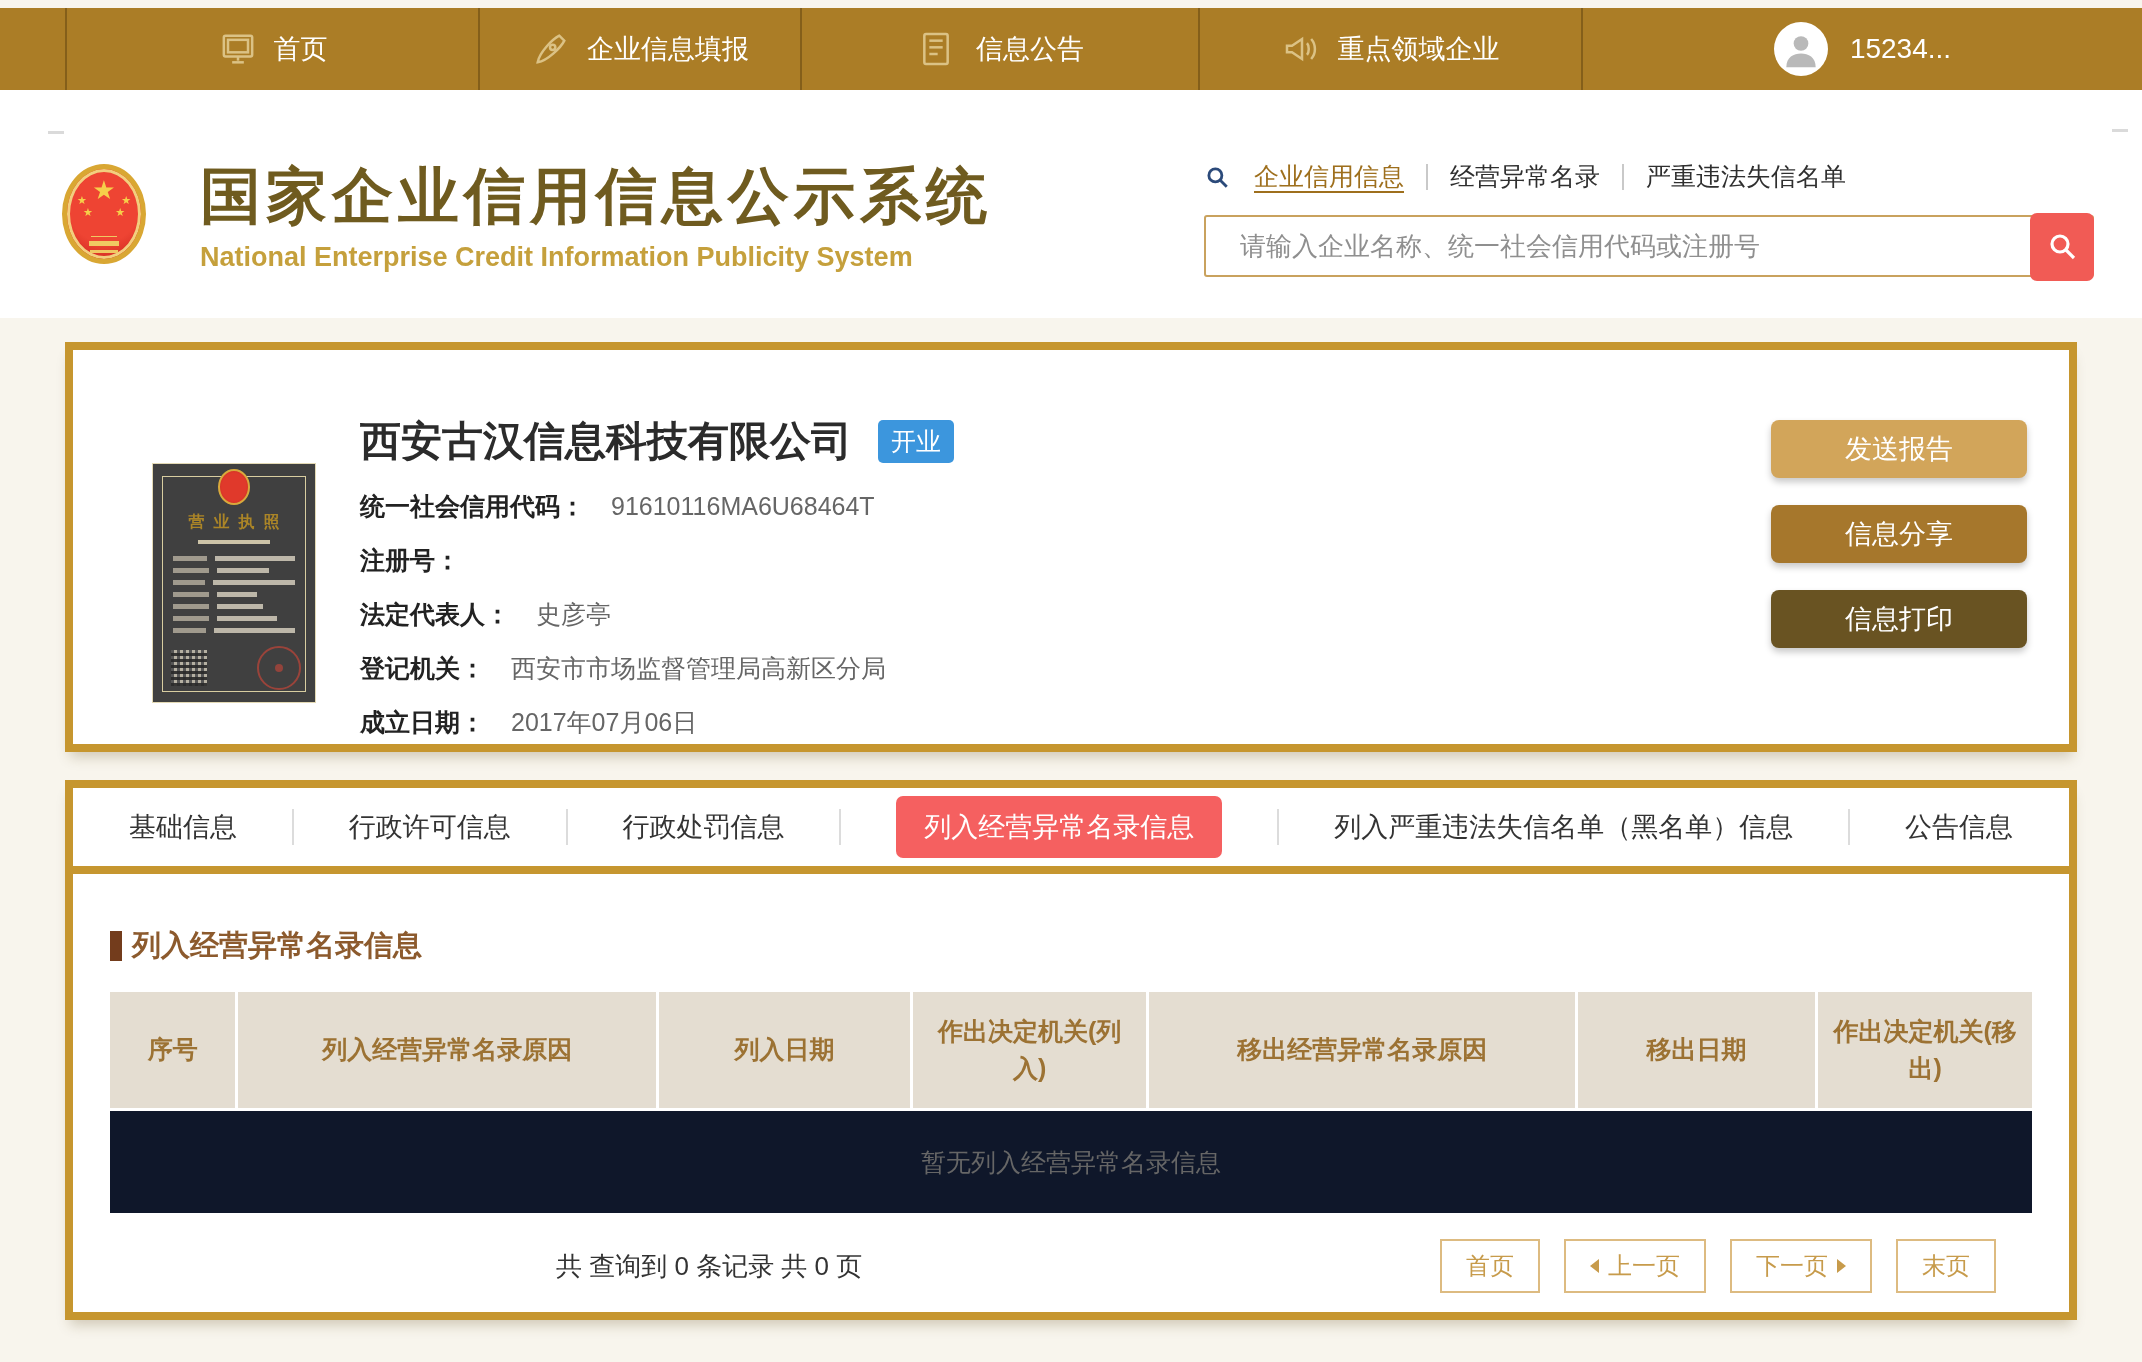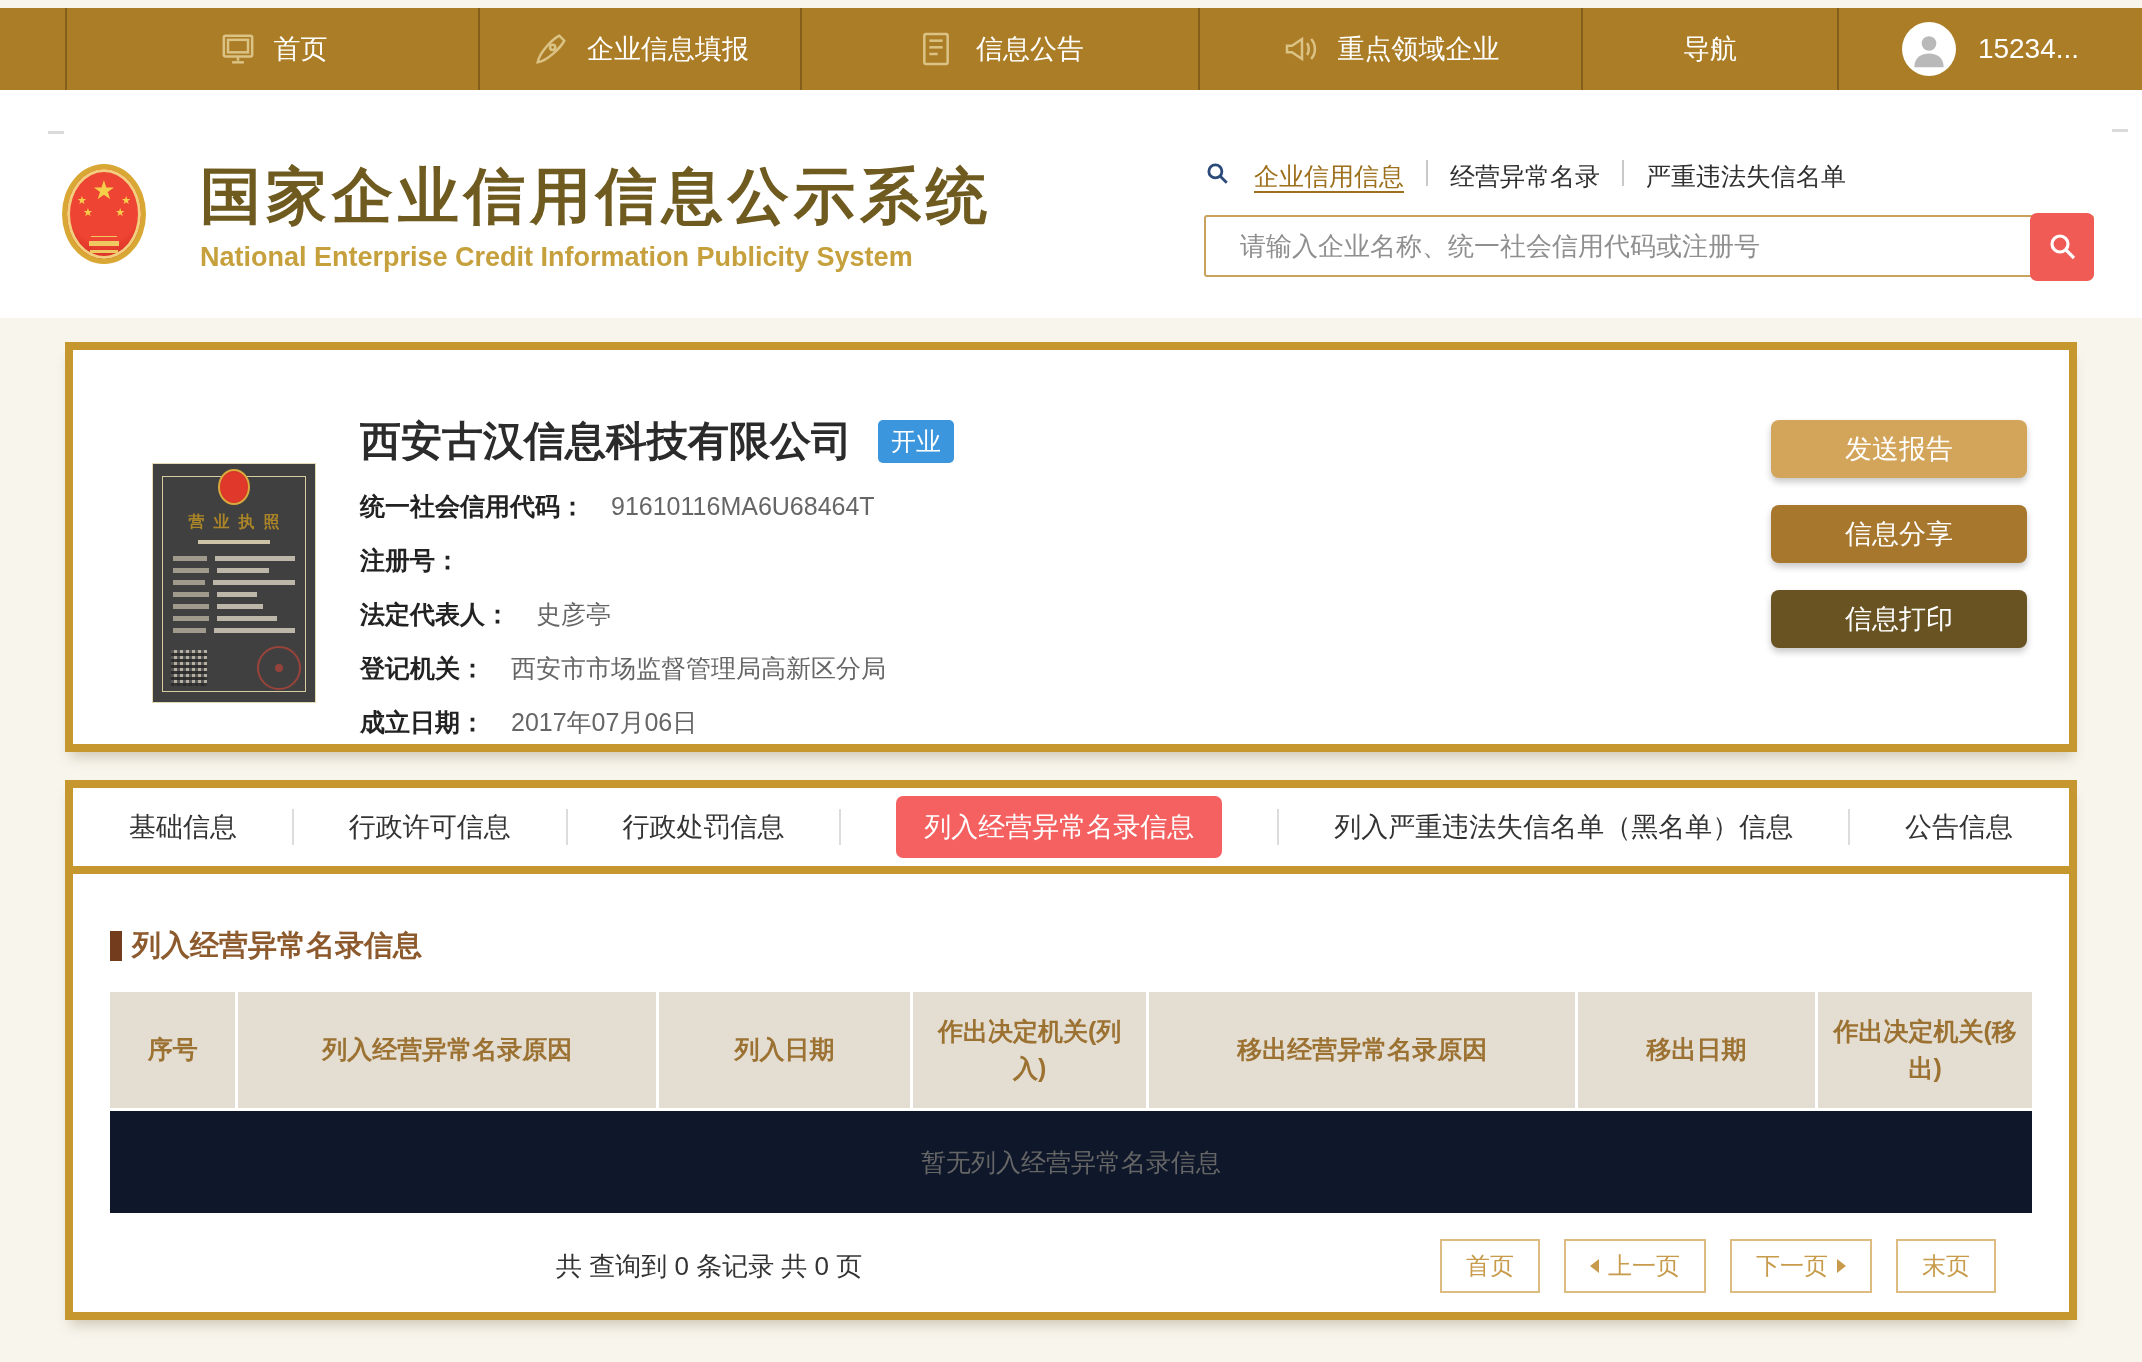--- a/index.html
+++ b/index.html
@@ -33,21 +33,21 @@
   .dash.l{left:48px;top:41px;} .dash.r{left:2112px;top:39px;}
   .emblem{position:absolute;left:62px;top:74px;width:74px;height:90px;border-radius:50%;
     background:radial-gradient(circle at 50% 42%,#ee4433 55%,#cf2a1f 90%);
     border:5px solid #d9a733;box-shadow:inset 0 0 0 3px #f2cf7e;}
   .emblem .star-big{position:absolute;left:50%;top:8px;transform:translateX(-50%);color:#f6cf4a;font-size:26px;line-height:1;}
   .emblem .star-s{position:absolute;color:#f6cf4a;font-size:11px;line-height:1;}
   .emblem .gate{position:absolute;left:50%;bottom:13px;transform:translateX(-50%);width:30px;height:5px;background:#f0c862;box-shadow:0 8px 0 -1px #f0c862,0 -7px 0 -2px #f0c862;}
   .title-cn{position:absolute;left:200px;top:66px;font-size:61px;font-weight:bold;color:var(--title-cn,#6f5b1f);letter-spacing:5px;}
   .title-en{position:absolute;left:200px;top:152px;font-size:27px;font-weight:600;color:var(--title-en,#c5a03c);}
   .search-area{position:absolute;left:1204px;top:70px;width:890px;}
-  .search-tabs{display:flex;gap:22px;font-size:25px;color:#2f2f2f;}
+  .search-tabs{display:flex;align-items:center;gap:22px;font-size:25px;color:#2f2f2f;}
   .search-tabs .sicon{width:26px;height:26px;margin-right:2px;}
   .search-link{cursor:pointer;color:#2f2f2f;}
   .search-link.active{color:var(--search-link-active,#9e6f1d);text-decoration:underline;text-underline-offset:6px;}
   .vsep{width:2px;height:26px;background:#c9c9c9;}
   .search-box{position:relative;margin-top:22px;height:62px;border:2px solid #c9a25e;border-radius:3px;background:#fff;display:flex;align-items:center;box-sizing:border-box;padding-left:12px;}
   .search-box input{flex:1;border:none;outline:none;font-size:26px;padding:0 22px;color:#333;background:transparent;font-family:inherit;}
   .search-box input::placeholder{color:#8f8f8f;}
   .search-btn{position:absolute;right:-2px;top:-4px;width:64px;height:68px;border:none;border-radius:7px;background:var(--search-button-red,#f15b55);display:flex;align-items:center;justify-content:center;cursor:pointer;}
 
   
@@ -152,23 +152,20 @@
       <span class="nicon">
         <svg viewBox="0 0 24 24" width="40" height="40" fill="none" stroke="#ecd9a5" stroke-width="1.5">
           <path d="M3 10v4h3l6 4V6l-6 4H3z"></path>
           <path d="M15 8.5c1.4 1.6 1.4 5.4 0 7"></path>
           <path d="M17.5 6c3 3.4 3 8.6 0 12"></path>
         </svg>
       </span>
       <span>重点领域企业</span>
     </div>
 
-    <div class="nav-item">
-      <span>导航</span>
-    </div>
 
     <div class="nav-user">
       <span class="avatar">
         <svg viewBox="0 0 24 24" width="44" height="44">
           <circle cx="12" cy="9" r="4" fill="#b9b9b9"></circle>
           <path d="M4 22c0-5.5 4-7.5 8-7.5s8 2 8 7.5z" fill="#b9b9b9"></path>
         </svg>
       </span>
       <span>15234...</span>
     </div>

